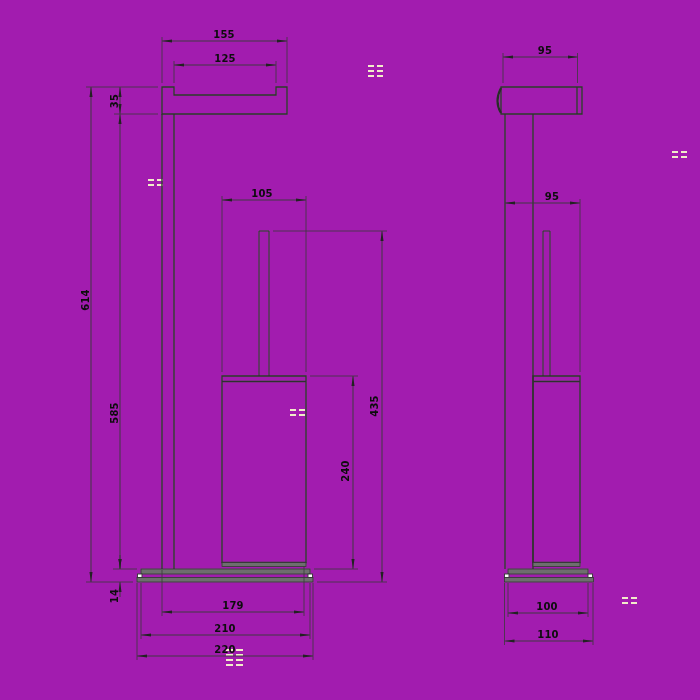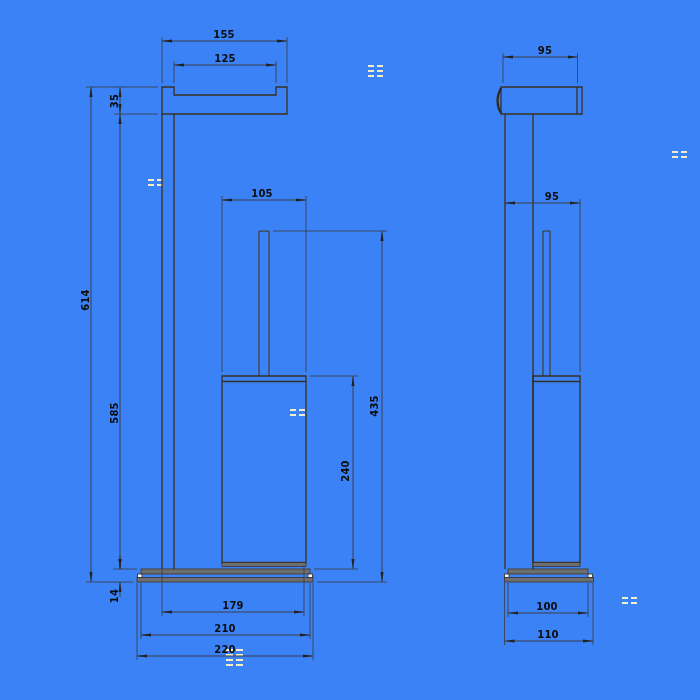--- a/index.html
+++ b/index.html
@@ -1,16 +1,16 @@
 <!DOCTYPE html>
 <html><head>
 <meta charset="utf-8">
 <style>
   html,body{margin:0;padding:0;background:#ffffff;}
-  .stage{position:relative;width:700px;height:700px;background:#3b82f6;overflow:hidden;}
+  .stage{position:relative;width:700px;height:700px;background:#a21caf;overflow:hidden;}
   svg{display:block;}
   .obj{stroke:#2f2f2f;stroke-width:1.3;fill:none;}
   .obj-thin{stroke:#2f2f2f;stroke-width:1;fill:none;}
   .arc{stroke:#2a2a2a;stroke-width:2.2;fill:none;}
   .band{fill:#6e6e6e;stroke:#333333;stroke-width:0.8;}
   .foot{fill:#ffffff;stroke:#333333;stroke-width:0.9;}
   .dl{stroke:#3b3b3b;stroke-width:0.95;fill:none;}
   .ext{stroke:#3b3b3b;stroke-width:0.8;fill:none;}
   .dt{font-family:"DejaVu Sans","Liberation Sans",sans-serif;font-size:10px;font-weight:bold;fill:#0d0d0d;letter-spacing:0.2px;}
   .objgrp{filter:drop-shadow(0.8px 0.8px 0px rgba(140,140,140,0.55));}

